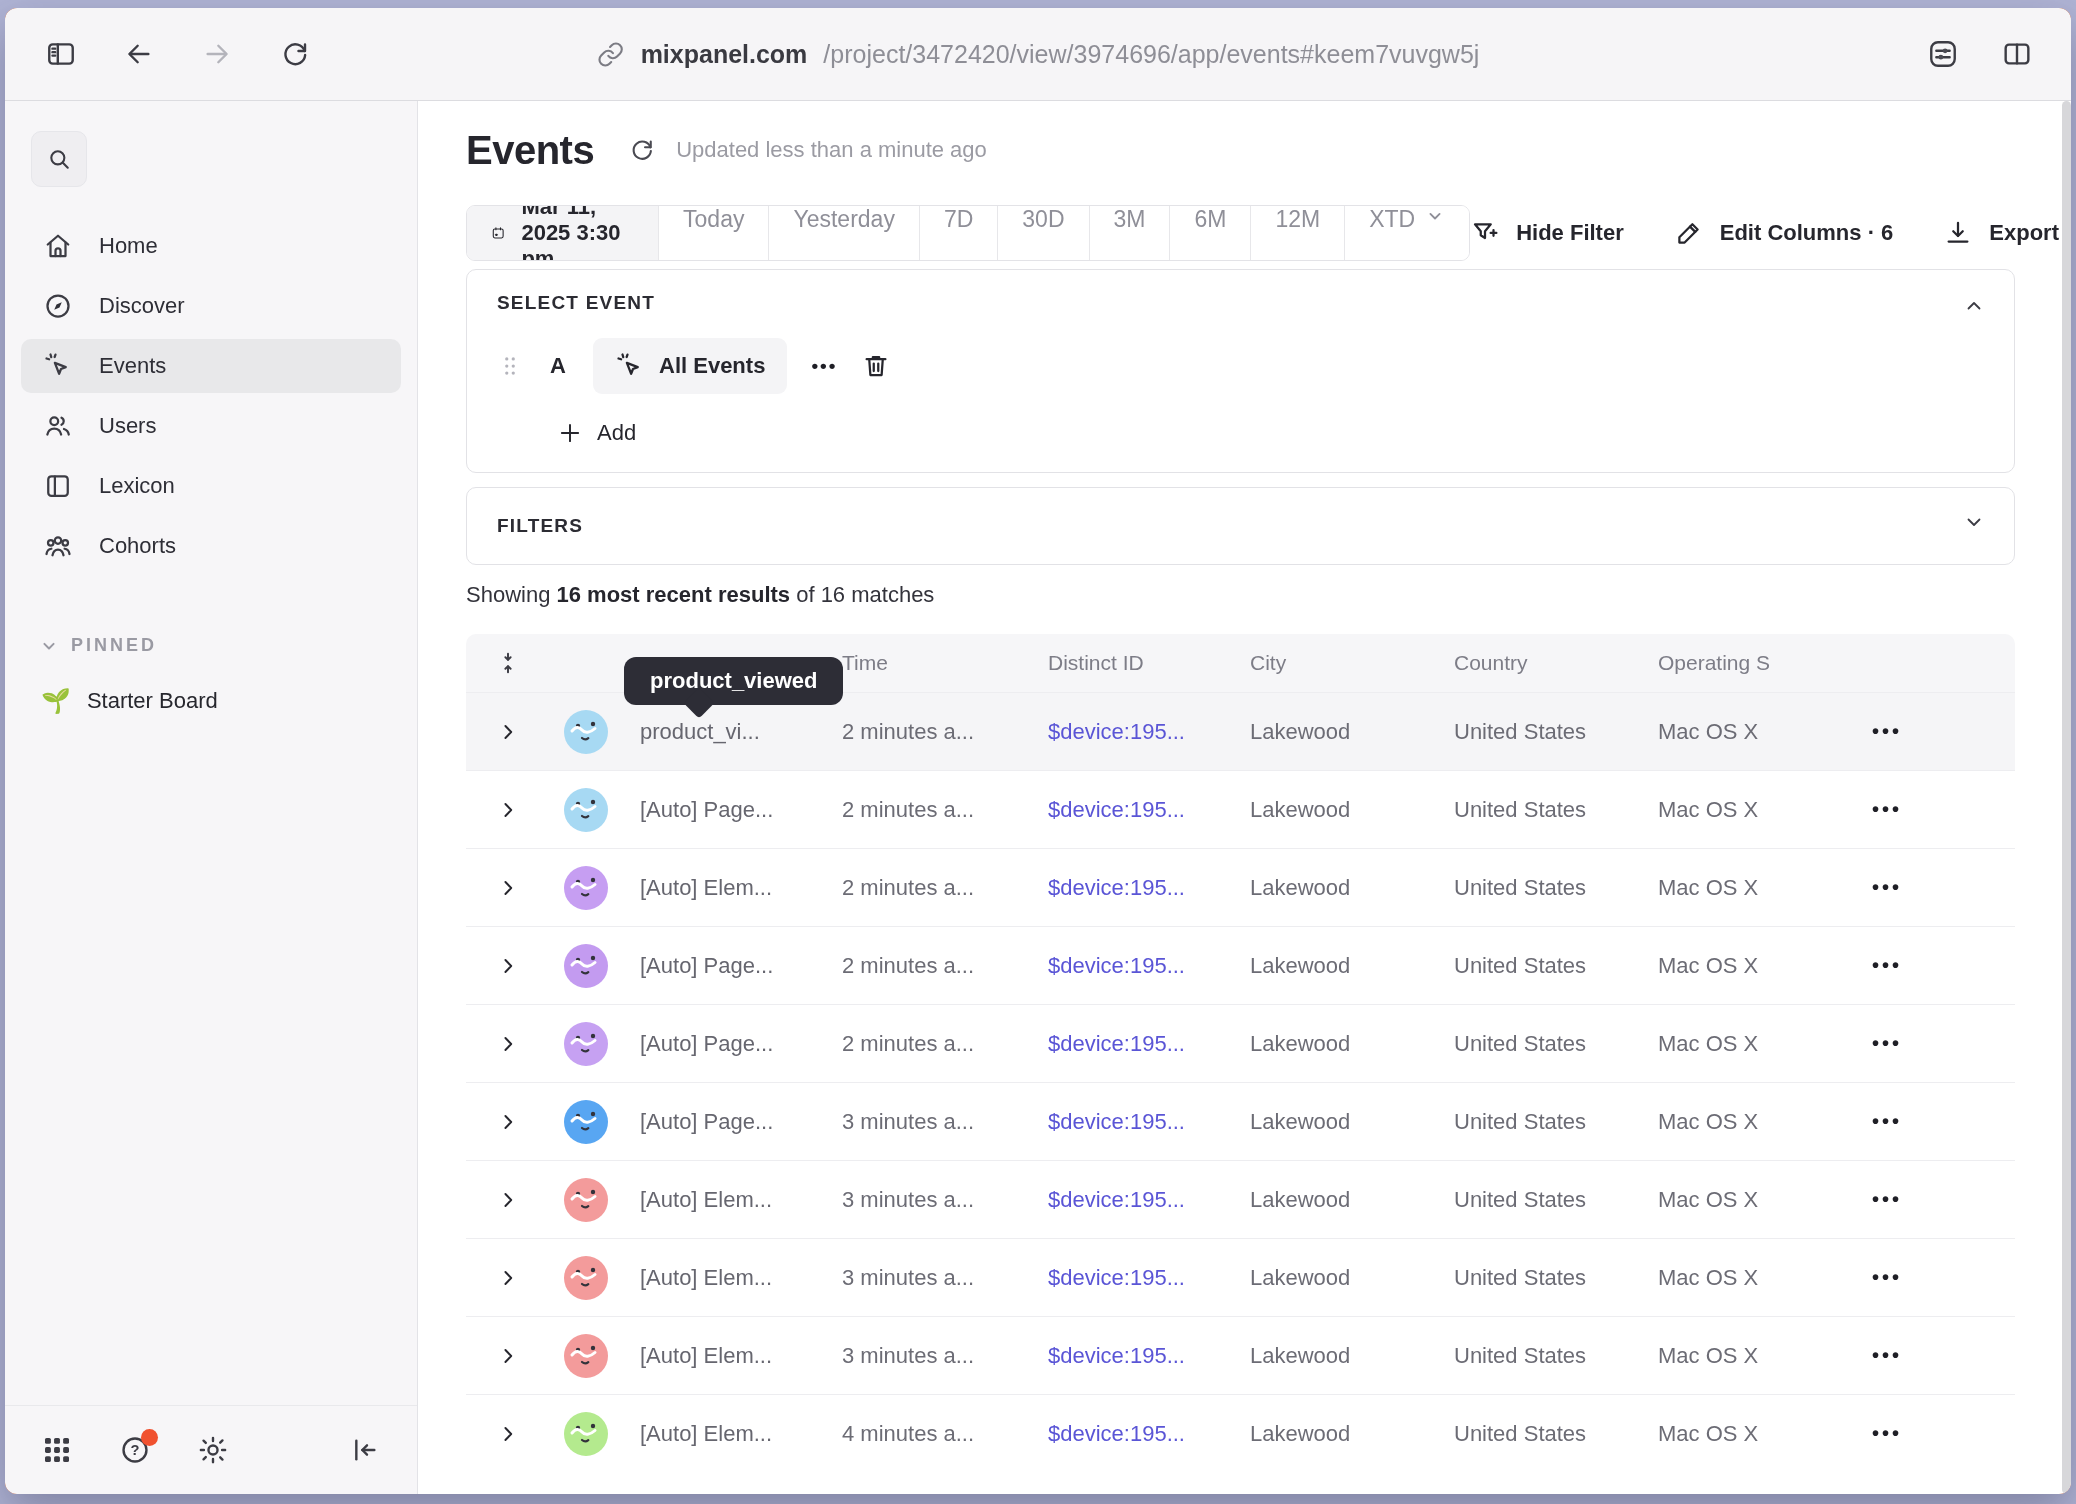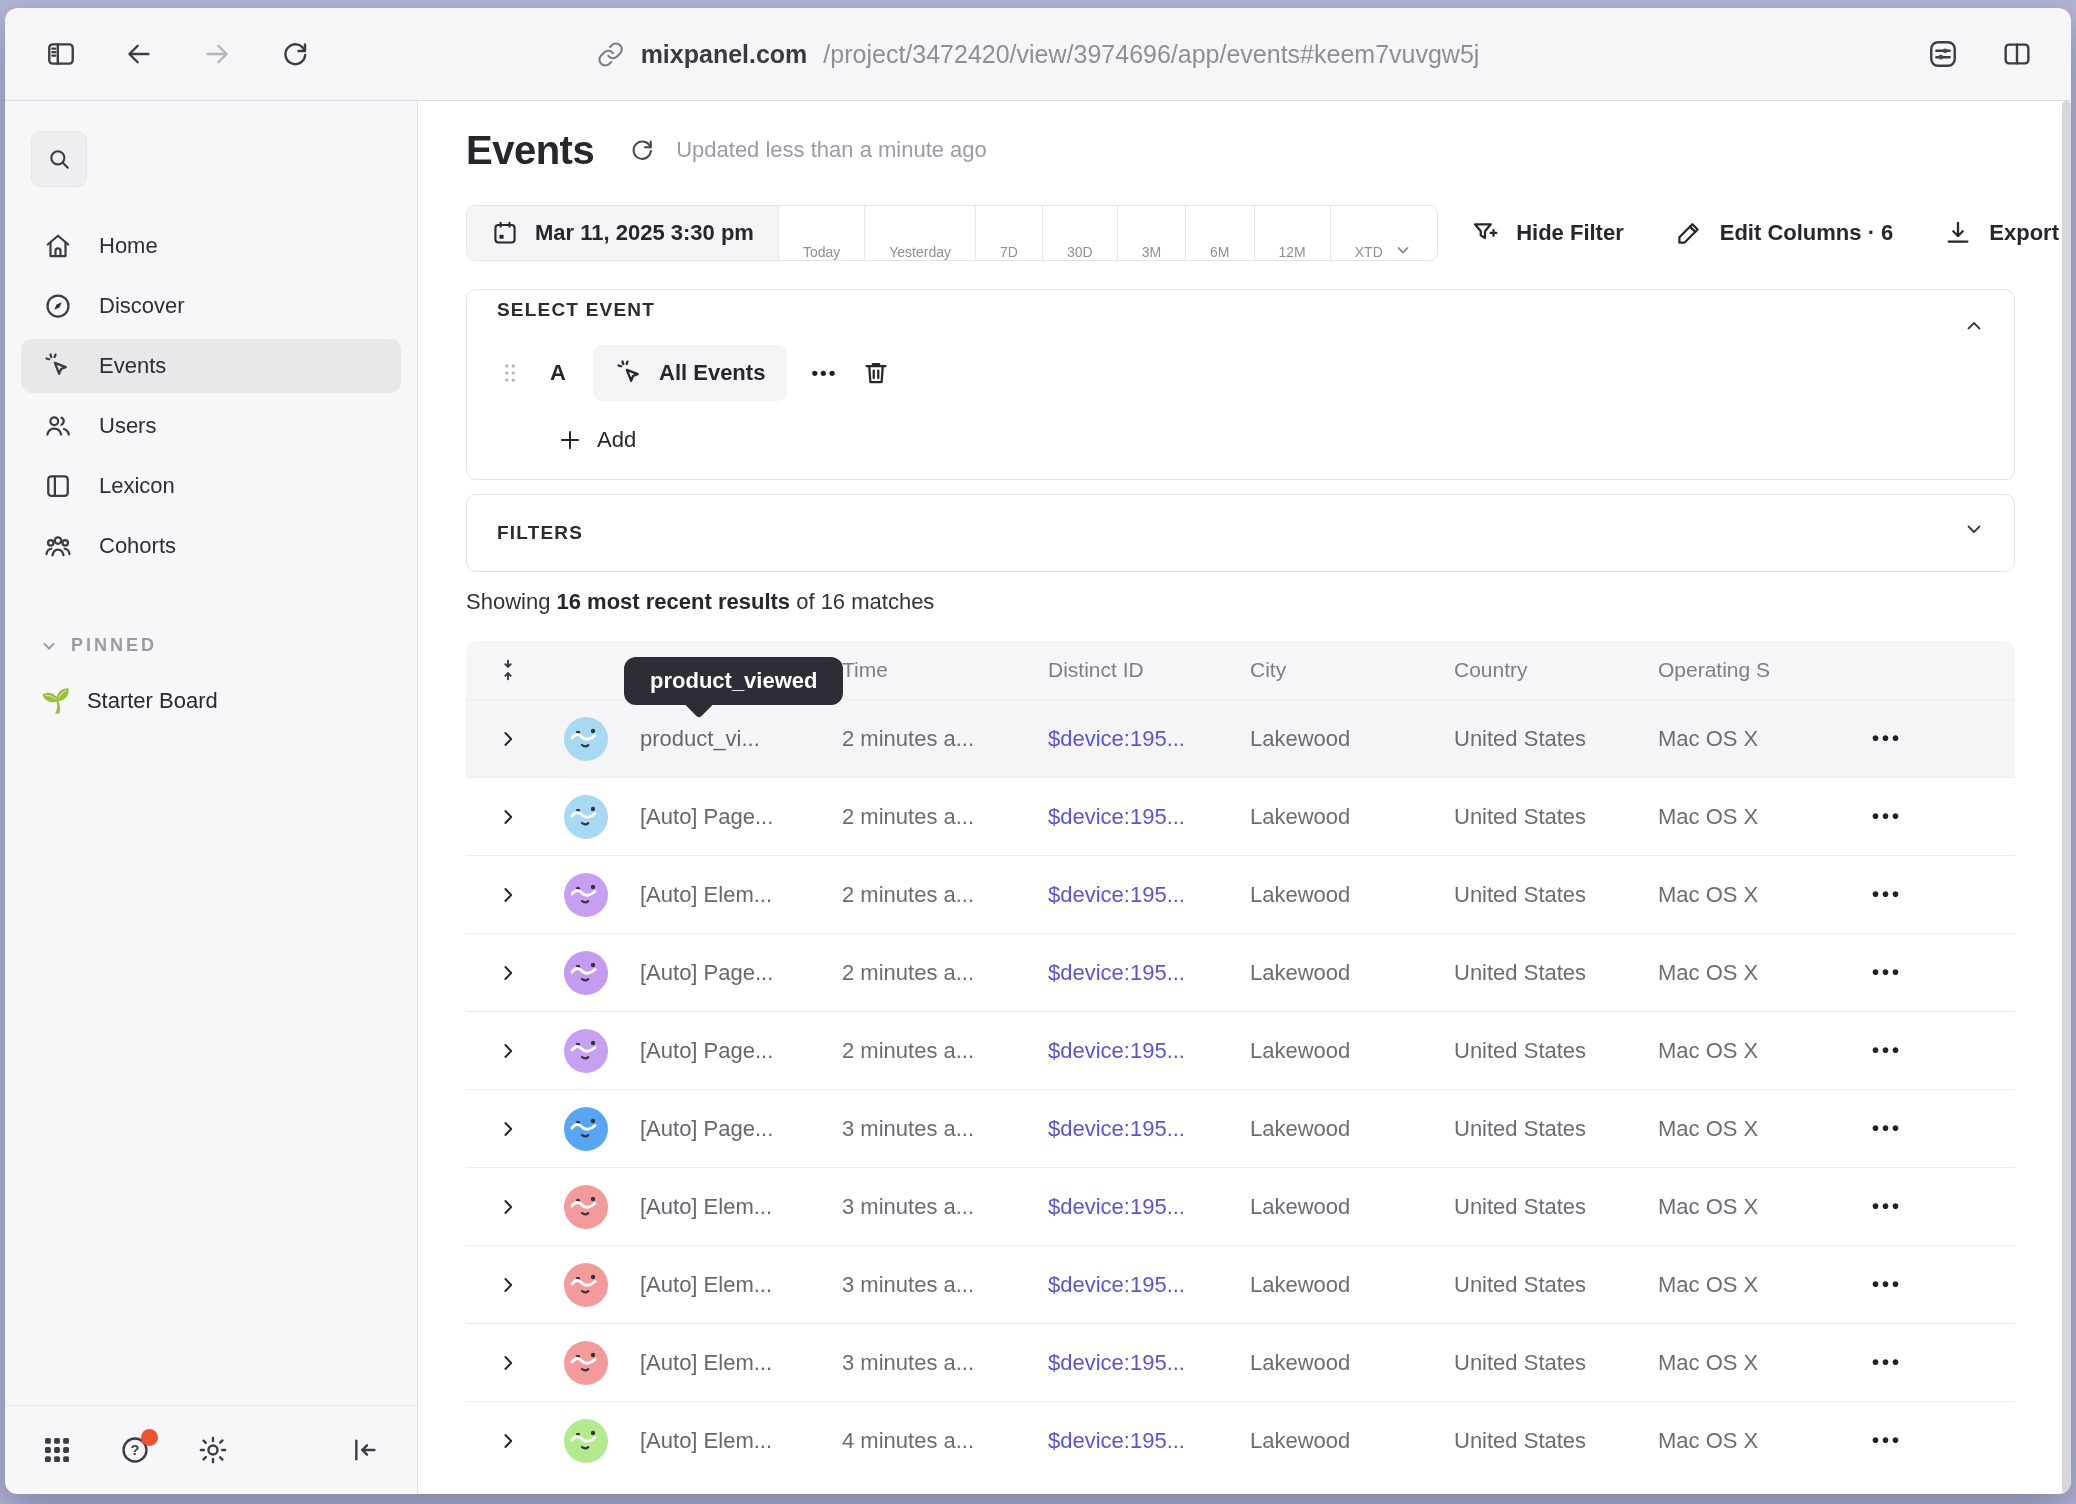--- a/index.html
+++ b/index.html
@@ -83,34 +83,34 @@
   .page-title{font-size:40px;font-weight:800;color:#26262d;letter-spacing:-.5px;}
   .updated{display:flex;align-items:center;gap:20px;color:#9b9ba3;font-size:22px;}
   .updated svg{width:28px;height:28px;}
   .updated .ic{stroke:#4a4a52;}
 
   .controls{display:flex;align-items:center;margin-top:30px;padding-right:12px;height:56px;}
   .seg{display:flex;border:1px solid #e3e3e7;border-radius:9px;overflow:hidden;height:56px;background:#fff;box-sizing:border-box;}
   .seg-date{display:flex;align-items:center;gap:16px;background:#f4f4f6;padding:0 24px;
     font-size:22px;font-weight:600;color:#26262d;}
   .seg-date svg{width:28px;height:28px;}
-  .seg-btn{display:flex;align-items:flex-end;padding:0 24px;font-size:14px;color:#8f8f98;
+  .seg-btn{display:flex;align-items:flex-start;padding:0 24px;font-size:23px;color:#8f8f98;
     border-left:1px solid #e7e7ea;background:#fff;gap:10px;}
   .seg-btn svg{width:20px;height:20px;}
   .seg-btn .ic{stroke:#8f8f98;}
   .controls-right{margin-left:auto;display:flex;align-items:center;gap:50px;}
   .ctl-btn{display:flex;align-items:center;gap:16px;font-size:22px;color:#26262d;font-weight:700;white-space:nowrap;}
   .ctl-btn svg{width:30px;height:30px;}
   .ic-dark{stroke:#26262d;}
 
   .card{border:1px solid #e2e2e6;border-radius:10px;margin-right:56px;position:relative;background:#fff;}
   .card-label{font-size:19px;font-weight:700;letter-spacing:1.2px;color:#2c2c33;}
   .card-chevron{position:absolute;top:24px;right:28px;}
   .card-chevron svg{width:24px;height:24px;}
-  .select-card{margin-top:28px;padding:9px 30px 26px;}
+  .select-card{margin-top:8px;padding:22px 30px 26px;}
   .event-row{display:flex;align-items:center;gap:24px;margin-top:24px;}
   .drag svg{width:26px;height:26px;}
   .letter{font-size:22px;font-weight:600;color:#26262d;width:22px;text-align:center;}
   .pill{display:flex;align-items:center;gap:14px;background:#f4f4f6;border-radius:9px;
     padding:0 22px;height:56px;font-size:22px;font-weight:600;color:#26262d;}
   .pill svg{width:30px;height:30px;}
   .dots3{font-size:19px;letter-spacing:2px;color:#1f1f26;font-weight:900;}
   .trash svg{width:30px;height:30px;}
   .add-row{margin-top:26px;margin-left:60px;display:flex;align-items:center;gap:14px;
     font-size:22px;font-weight:500;color:#26262d;}

